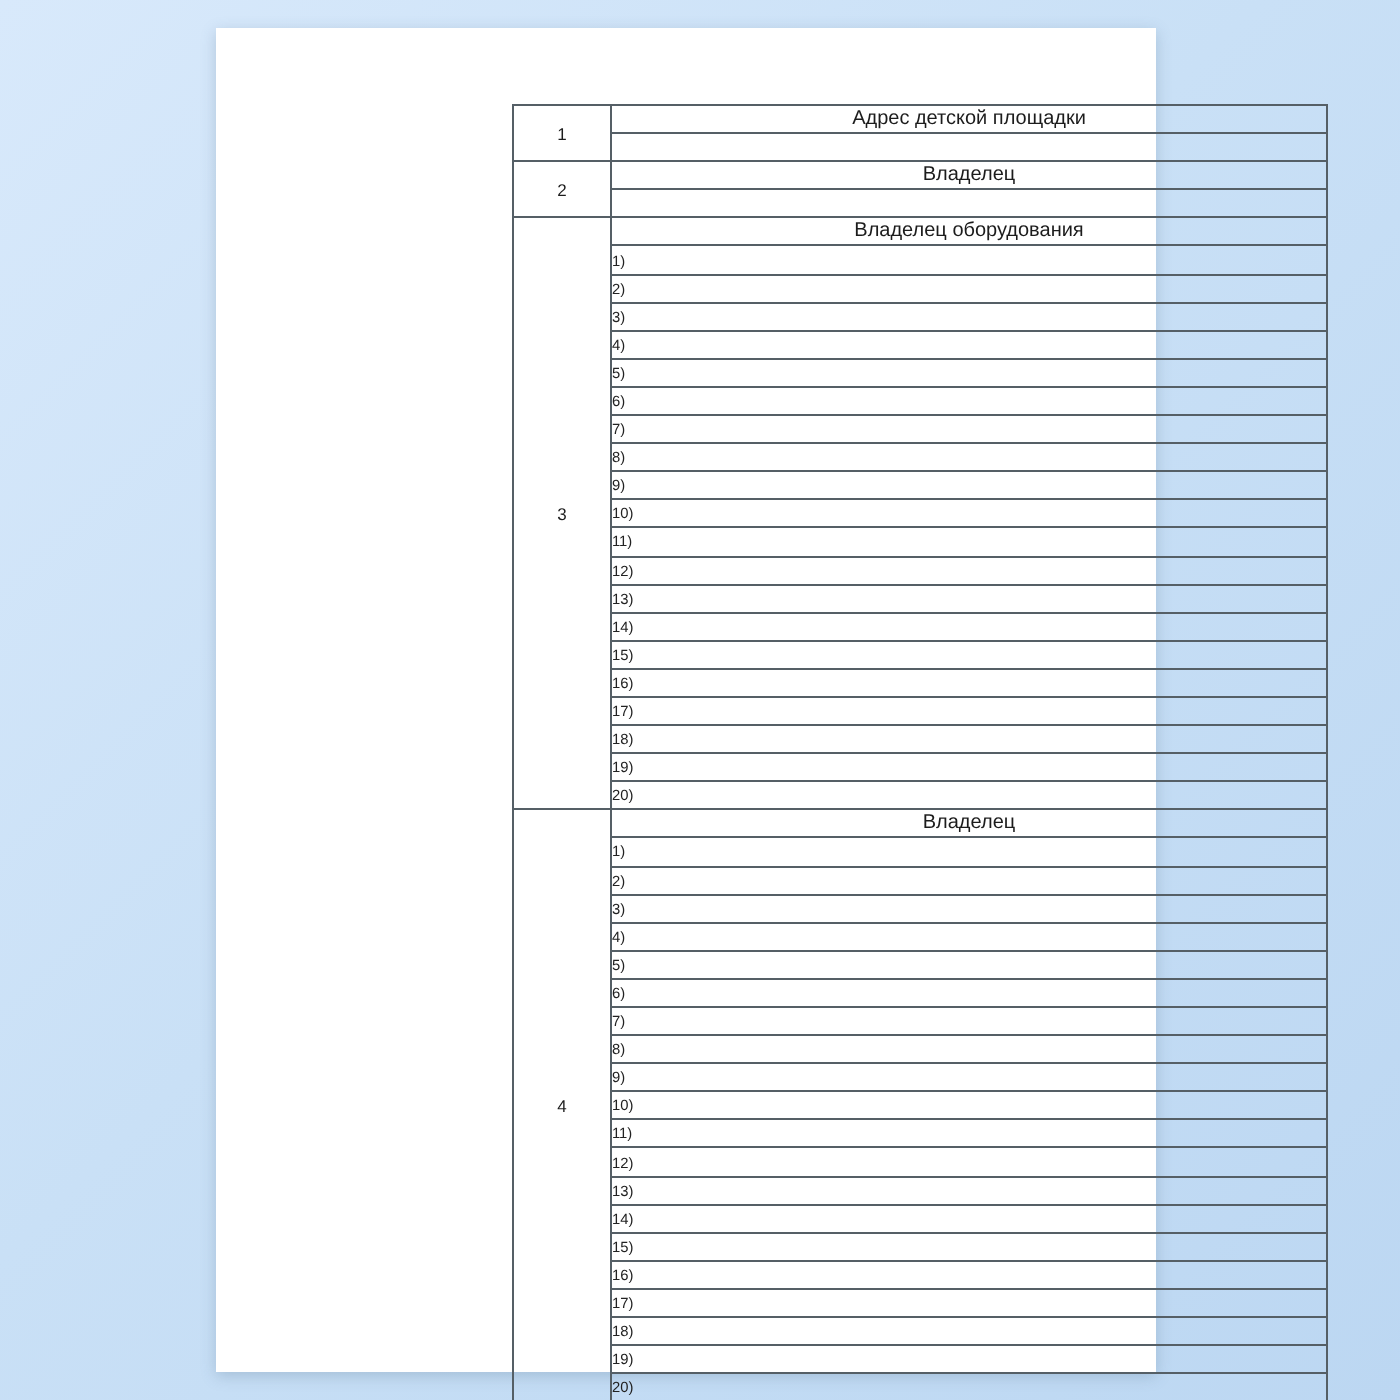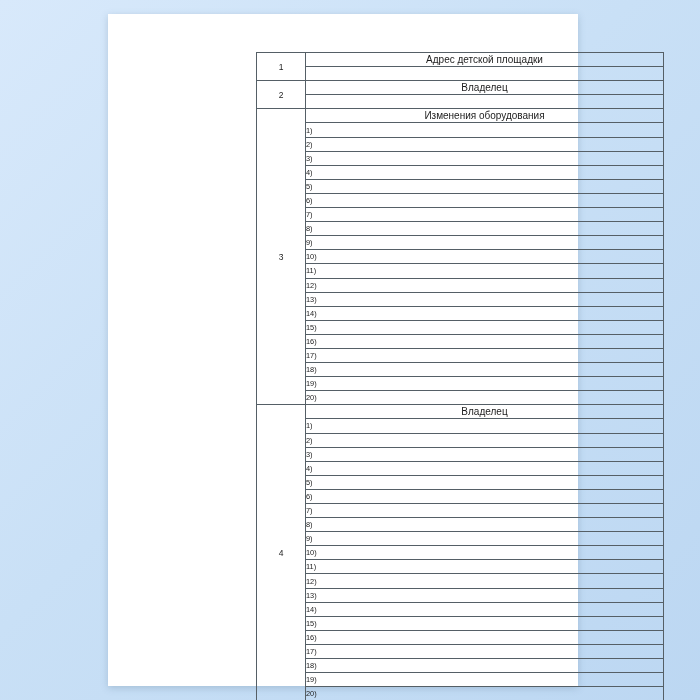--- a/index.html
+++ b/index.html
@@ -84,21 +84,21 @@
           </tr>
           <tr>
             <td class="numcell" rowspan="2">2</td>
             <td class="headcell">Владелец</td>
           </tr>
           <tr>
             <td class="blankcell">&nbsp;</td>
           </tr>
           <tr>
             <td class="numcell" rowspan="21">3</td>
-            <td class="headcell">Изменения оборудования</td>
+            <td class="headcell">Владелец оборудования</td>
           </tr>
           <tr>
             <td class="itemcell">1)</td>
           </tr>
           <tr>
             <td class="itemcell">2)</td>
           </tr>
           <tr>
             <td class="itemcell">3)</td>
           </tr>

